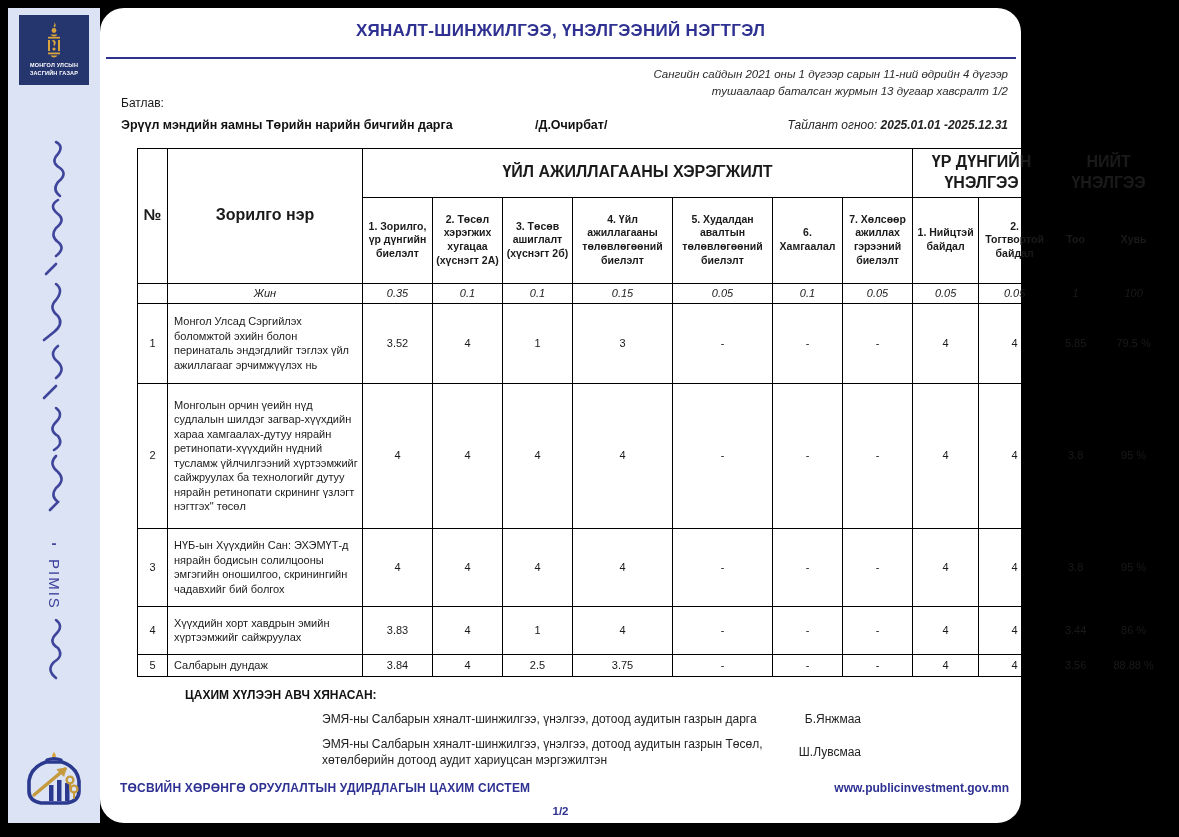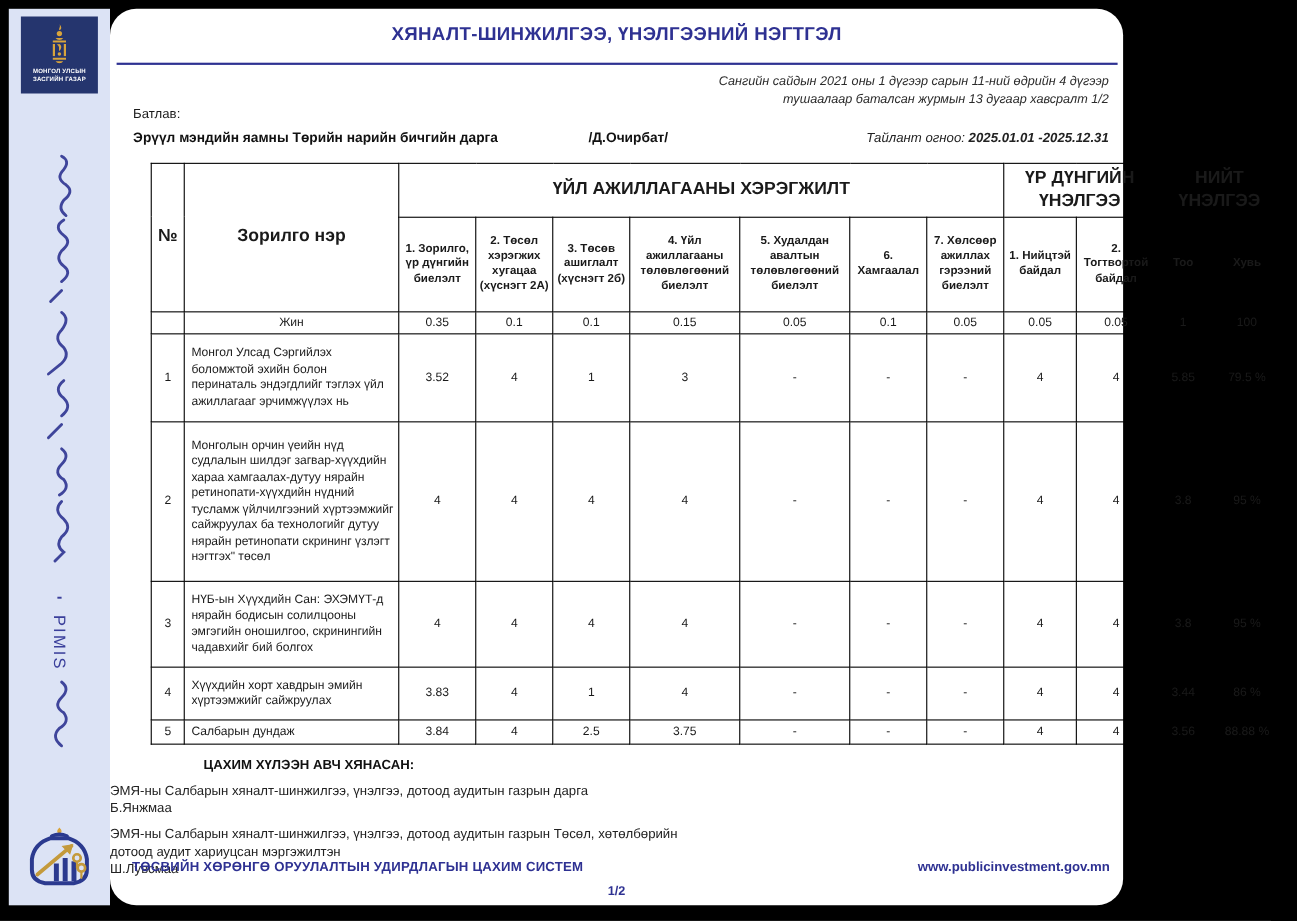--- a/index.html
+++ b/index.html
@@ -37,31 +37,31 @@
   .period b { font-weight:bold; }
 
   
   table.eval { position:absolute; top:140px; left:37px; width:1029px; border-collapse:collapse; table-layout:fixed; }
   table.eval th, table.eval td { border:1.5px solid #000; color:#1a1a1a; overflow:hidden; }
   table.eval th { font-size:10.5px; font-weight:bold; text-align:center; vertical-align:middle; padding:3px 2px; line-height:1.3; }
   table.eval thead tr:first-child th { font-size:16px; height:26px;margin-top:12px; }
   table.eval thead tr:last-child th { height:86px; }
   table.eval td { font-size:11px; text-align:center; vertical-align:middle; padding:2px 3px; line-height:1.32; }
   table.eval td.name-cell { text-align:left; padding-left:6px; padding-right:4px; }
-  tbody tr.weight-row { height:20px; }
+  tbody tr.weight-row { height:20px;font-style:italic; }
   tbody tr:nth-child(2) { height:80px; }
   tbody tr:nth-child(3) { height:145px; }
   tbody tr:nth-child(4) { height:78px; }
   tbody tr:nth-child(5) { height:48px; }
   tbody tr:nth-child(6) { height:22px; }
 
   
   .review { position:absolute; top:680px; left:0; right:0; }
   .review-heading { margin-left:85px; font-size:12px; font-weight:bold; color:#111; }
-  .review-item { display:flex; margin-right:160px; margin-top:9px; align-items:flex-start;flex-direction:column; }
+  .review-item { display:flex; margin-left:222px; margin-right:160px; margin-top:9px; align-items:center; }
   .ri-title { width:548px; font-size:12px; color:#222; line-height:1.35; }
   .ri-name { font-size:12px; color:#222; white-space:nowrap; }
 
   
   .footer-system { position:absolute; left:20px; bottom:28px; color:#2e3192; font-size:12px; font-weight:bold; letter-spacing:0.2px; }
   .footer-site { position:absolute; right:12px; bottom:28px; color:#2e3192; font-size:12px; font-weight:bold; text-decoration:none; }
   .footer-page { position:absolute; left:0; right:0; bottom:6px; text-align:center; color:#2e3192; font-size:11.5px; font-weight:bold; }
 </style>
 </head>
 <body>

